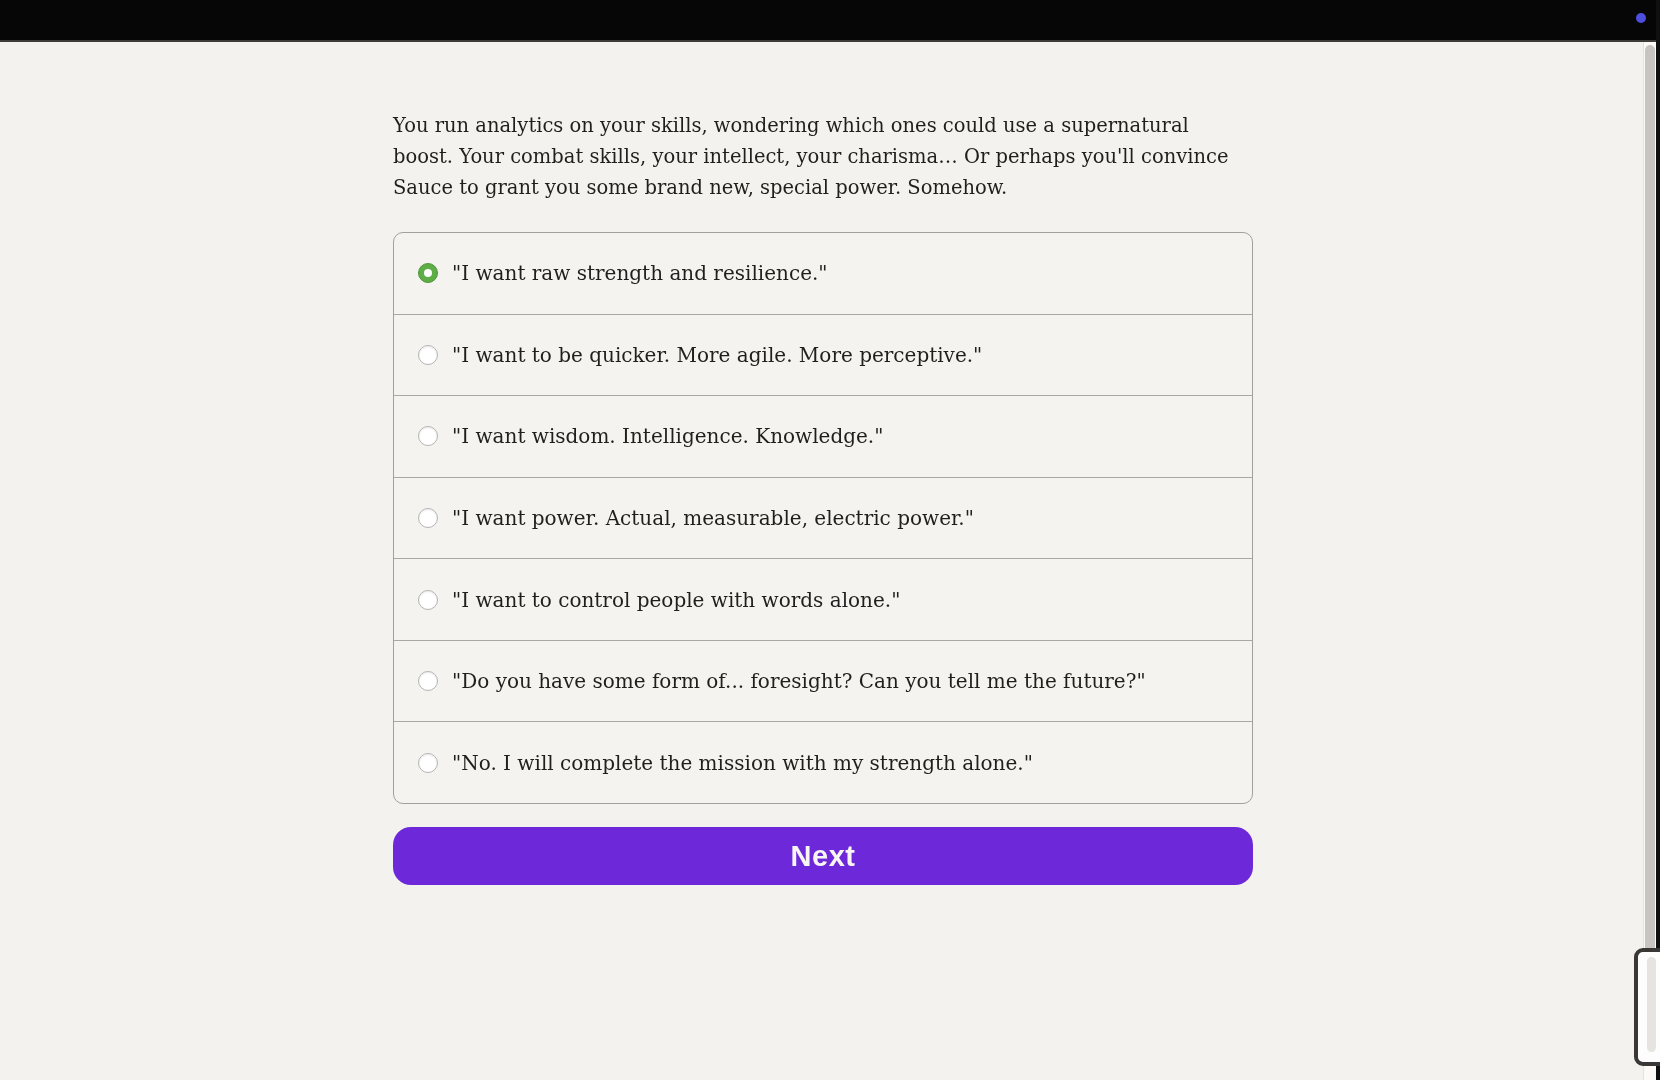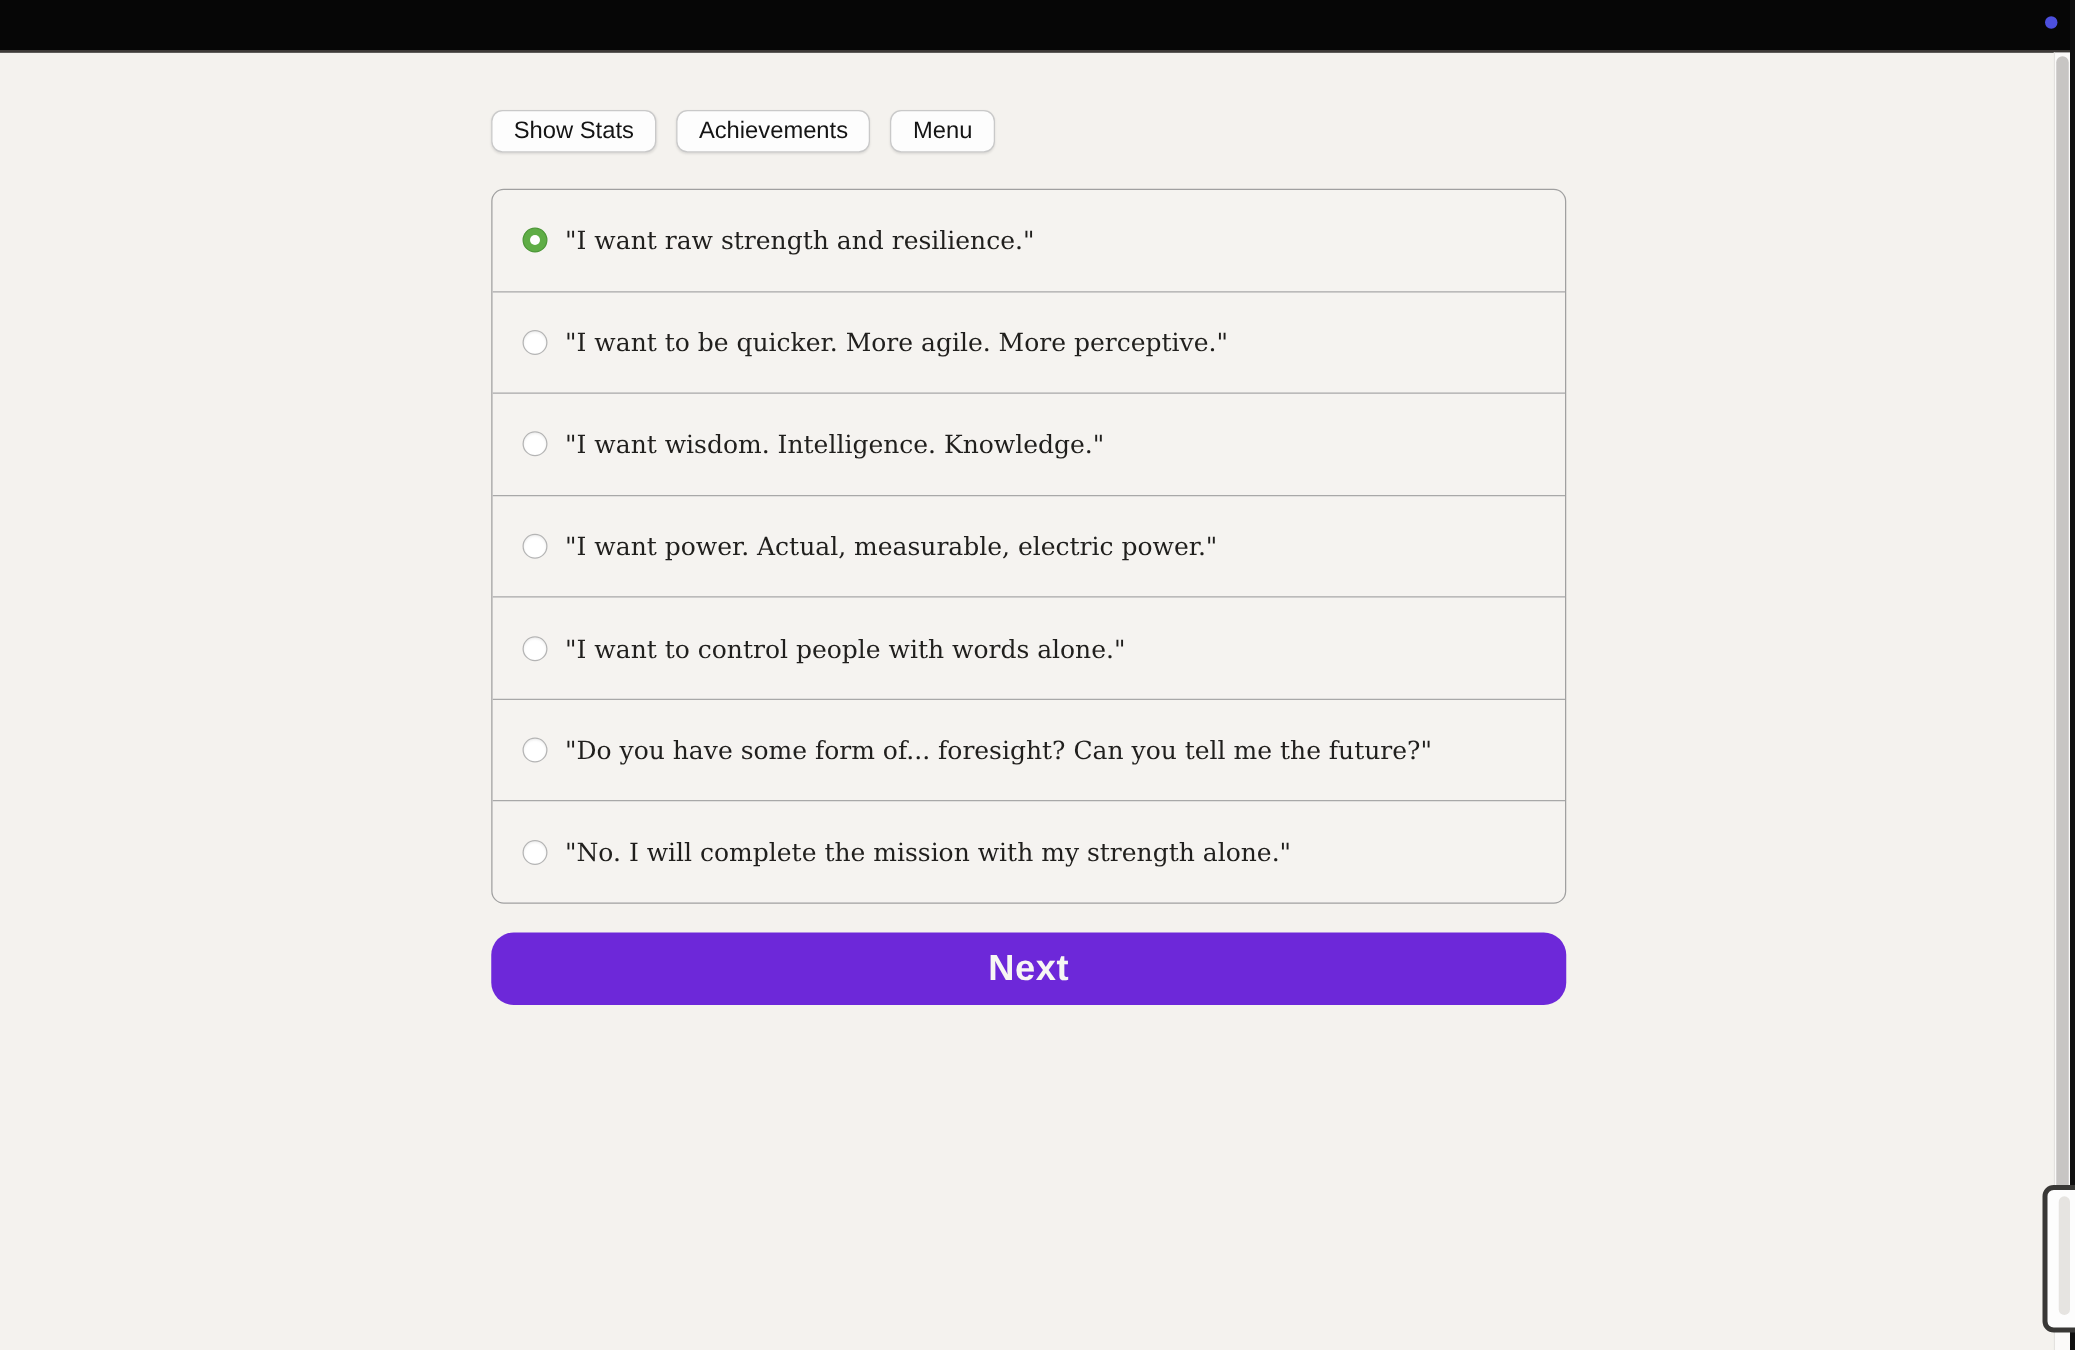--- a/index.html
+++ b/index.html
@@ -61,26 +61,22 @@
 <body>
 
 <div class="page">
 
   <div class="topbar">
     <span class="indicator-dot" style="background: rgb(76, 79, 221);"></span>
   </div>
 
   <div class="content">
 
-    <div class="toolbar">
-      <button class="tool-btn">Show Stats</button>
-      <button class="tool-btn">Achievements</button>
-      <button class="tool-btn">Menu</button>
-    </div>
 
+    <div class="narrative">You run analytics on your skills, wondering which ones could use a supernatural boost. Your combat skills, your intellect, your charisma… Or perhaps you'll convince Sauce to grant you some brand new, special power. Somehow.</div>
 
     <div class="choices" id="choice-list">
         <div class="choice-row selected">
         <span class="radio">
           <span class="radio-dot"></span>
         </span>
         <span class="choice-label">"I want raw strength and resilience."</span>
       </div>
         <div class="choice-row">
         <span class="radio">

